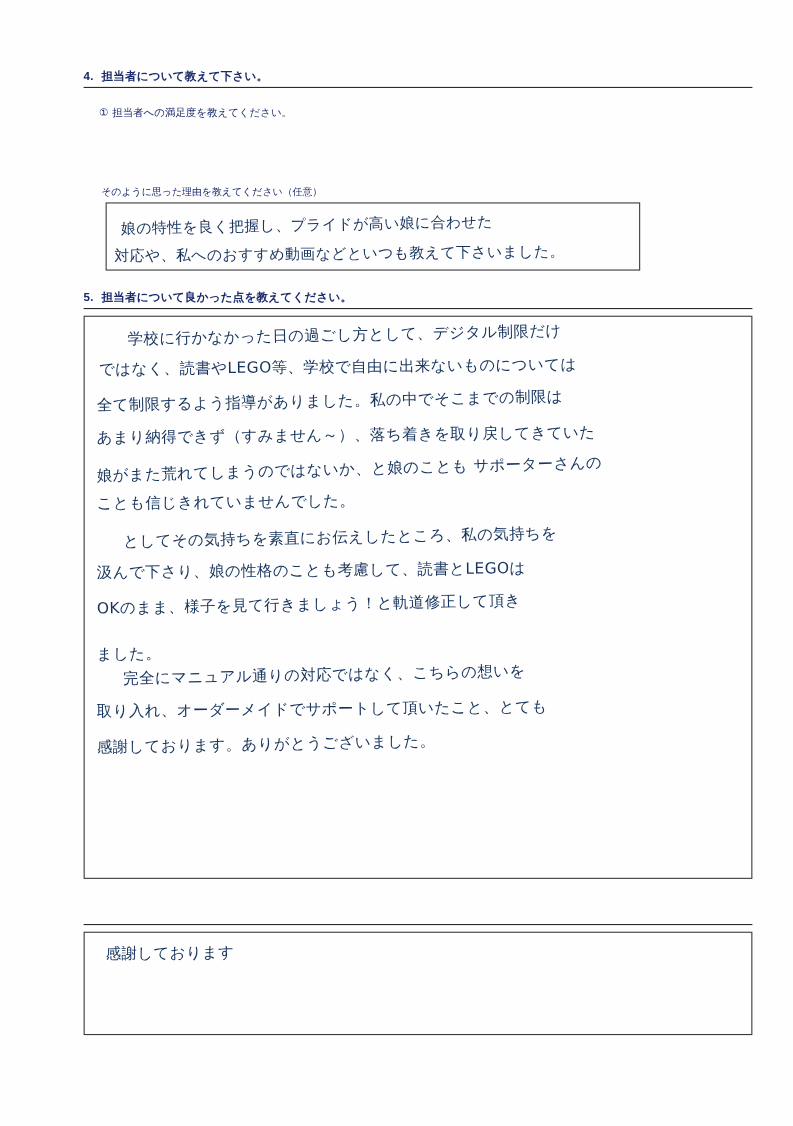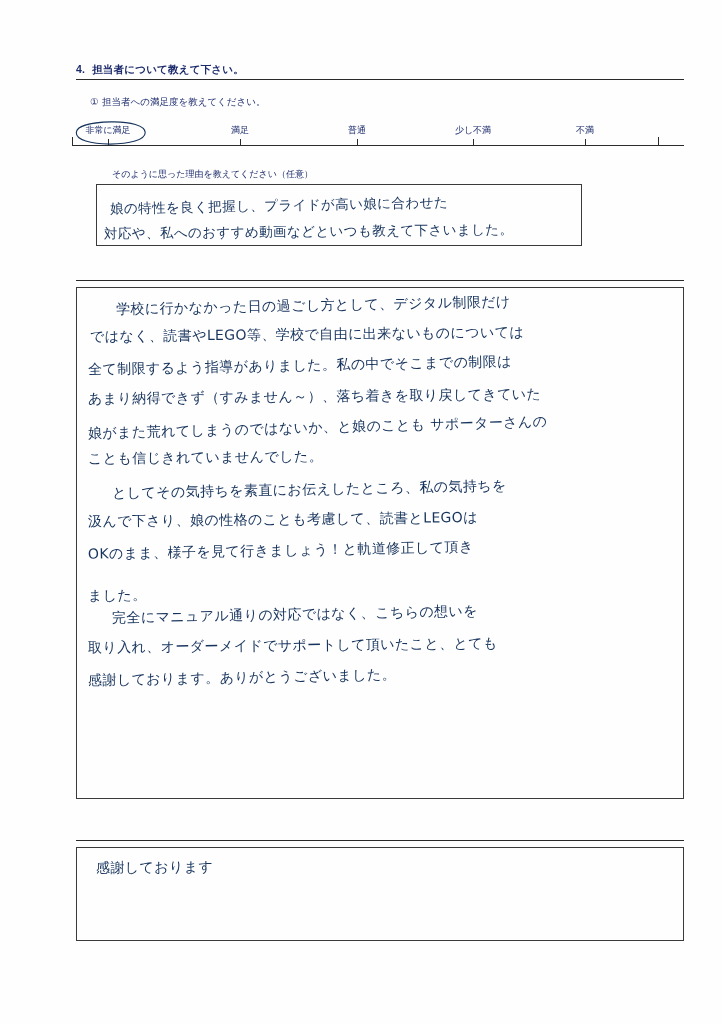--- a/index.html
+++ b/index.html
@@ -137,50 +137,32 @@
 
   <div class="q-heading" style="left:76px; top:63px;">
     <span class="num">4.</span><span>担当者について教えて下さい。</span>
   </div>
   <div class="q-rule" style="left:76px; top:79px; width:608px;"></div>
 
   <div class="sub-q" style="left:90px; top:96px;">
     <span class="circnum">①</span><span>担当者への満足度を教えてください。</span>
   </div>
 
-  <div class="scale-wrap">
-    <div class="scale-labels">
-      <span class="scale-label" style="left:36px;">非常に満足</span>
-      <span class="scale-label" style="left:168px;">満足</span>
-      <span class="scale-label" style="left:285px;">普通</span>
-      <span class="scale-label" style="left:401px;">少し不満</span>
-      <span class="scale-label" style="left:513px;">不満</span>
-    </div>
-    <div class="scale-axis"></div>
-    <div class="tick end" style="left:0px;"></div>
-    <div class="tick" style="left:36px;"></div>
-    <div class="tick" style="left:168px;"></div>
-    <div class="tick" style="left:285px;"></div>
-    <div class="tick" style="left:401px;"></div>
-    <div class="tick" style="left:513px;"></div>
-    <div class="tick end" style="left:586px;"></div>
 
-    <svg class="hand-ellipse" viewBox="0 0 80 28">
-      <path d="M40 2 C 61 1.5, 77 6, 77 13.5 C 77 21.5, 60 26, 39 26 C 18 26, 2 21.5, 2.5 13.5 C 3 6.5, 18 2.5, 40 2 Z" fill="none" stroke="#16335c" stroke-width="1.2" stroke-linecap="round"></path>
-    </svg>
-  </div>
-
-  <div class="reason-note" style="left:112px; top:168px;">そのように思った理由を教えてください（任意）</div>
+  <div class="reason-note" style="left:92px; top:168px;">そのように思った理由を教えてください（任意）</div>
 
   <div class="answer-box" style="left:96px; top:184px; width:486px; height:62px;"></div>
   <div class="handwrite-layer">
     <div class="hand l1" style="left:110px; top:198px;">娘の特性を良く把握し、プライドが高い娘に合わせた</div>
     <div class="hand l2" style="left:104px; top:224px;">対応や、私へのおすすめ動画などといつも教えて下さいました。</div>
   </div>
 
+  <div class="q-heading" style="left:76px; top:264px;">
+    <span class="num">5.</span><span>担当者について良かった点を教えてください。</span>
+  </div>
   <div class="q-rule" style="left:76px; top:280px; width:608px;"></div>
 
   <div class="answer-box" style="left:76px; top:287px; width:608px; height:512px;"></div>
   <div class="handwrite-layer">
     <div class="hand big l1" style="left:116px; top:298px;">学校に行かなかった日の過ごし方として、デジタル制限だけ</div>
     <div class="hand big l2" style="left:90px;  top:327px;">ではなく、読書やLEGO等、学校で自由に出来ないものについては</div>
     <div class="hand big l1" style="left:88px;  top:358px;">全て制限するよう指導がありました。私の中でそこまでの制限は</div>
     <div class="hand big l2" style="left:88px;  top:389px;">あまり納得できず（すみません～）、落ち着きを取り戻してきていた</div>
     <div class="hand big l3" style="left:88px;  top:420px;">娘がまた荒れてしまうのではないか、と娘のことも サポーターさんの</div>
     <div class="hand big l2" style="left:88px;  top:450px;">ことも信じきれていませんでした。</div>

